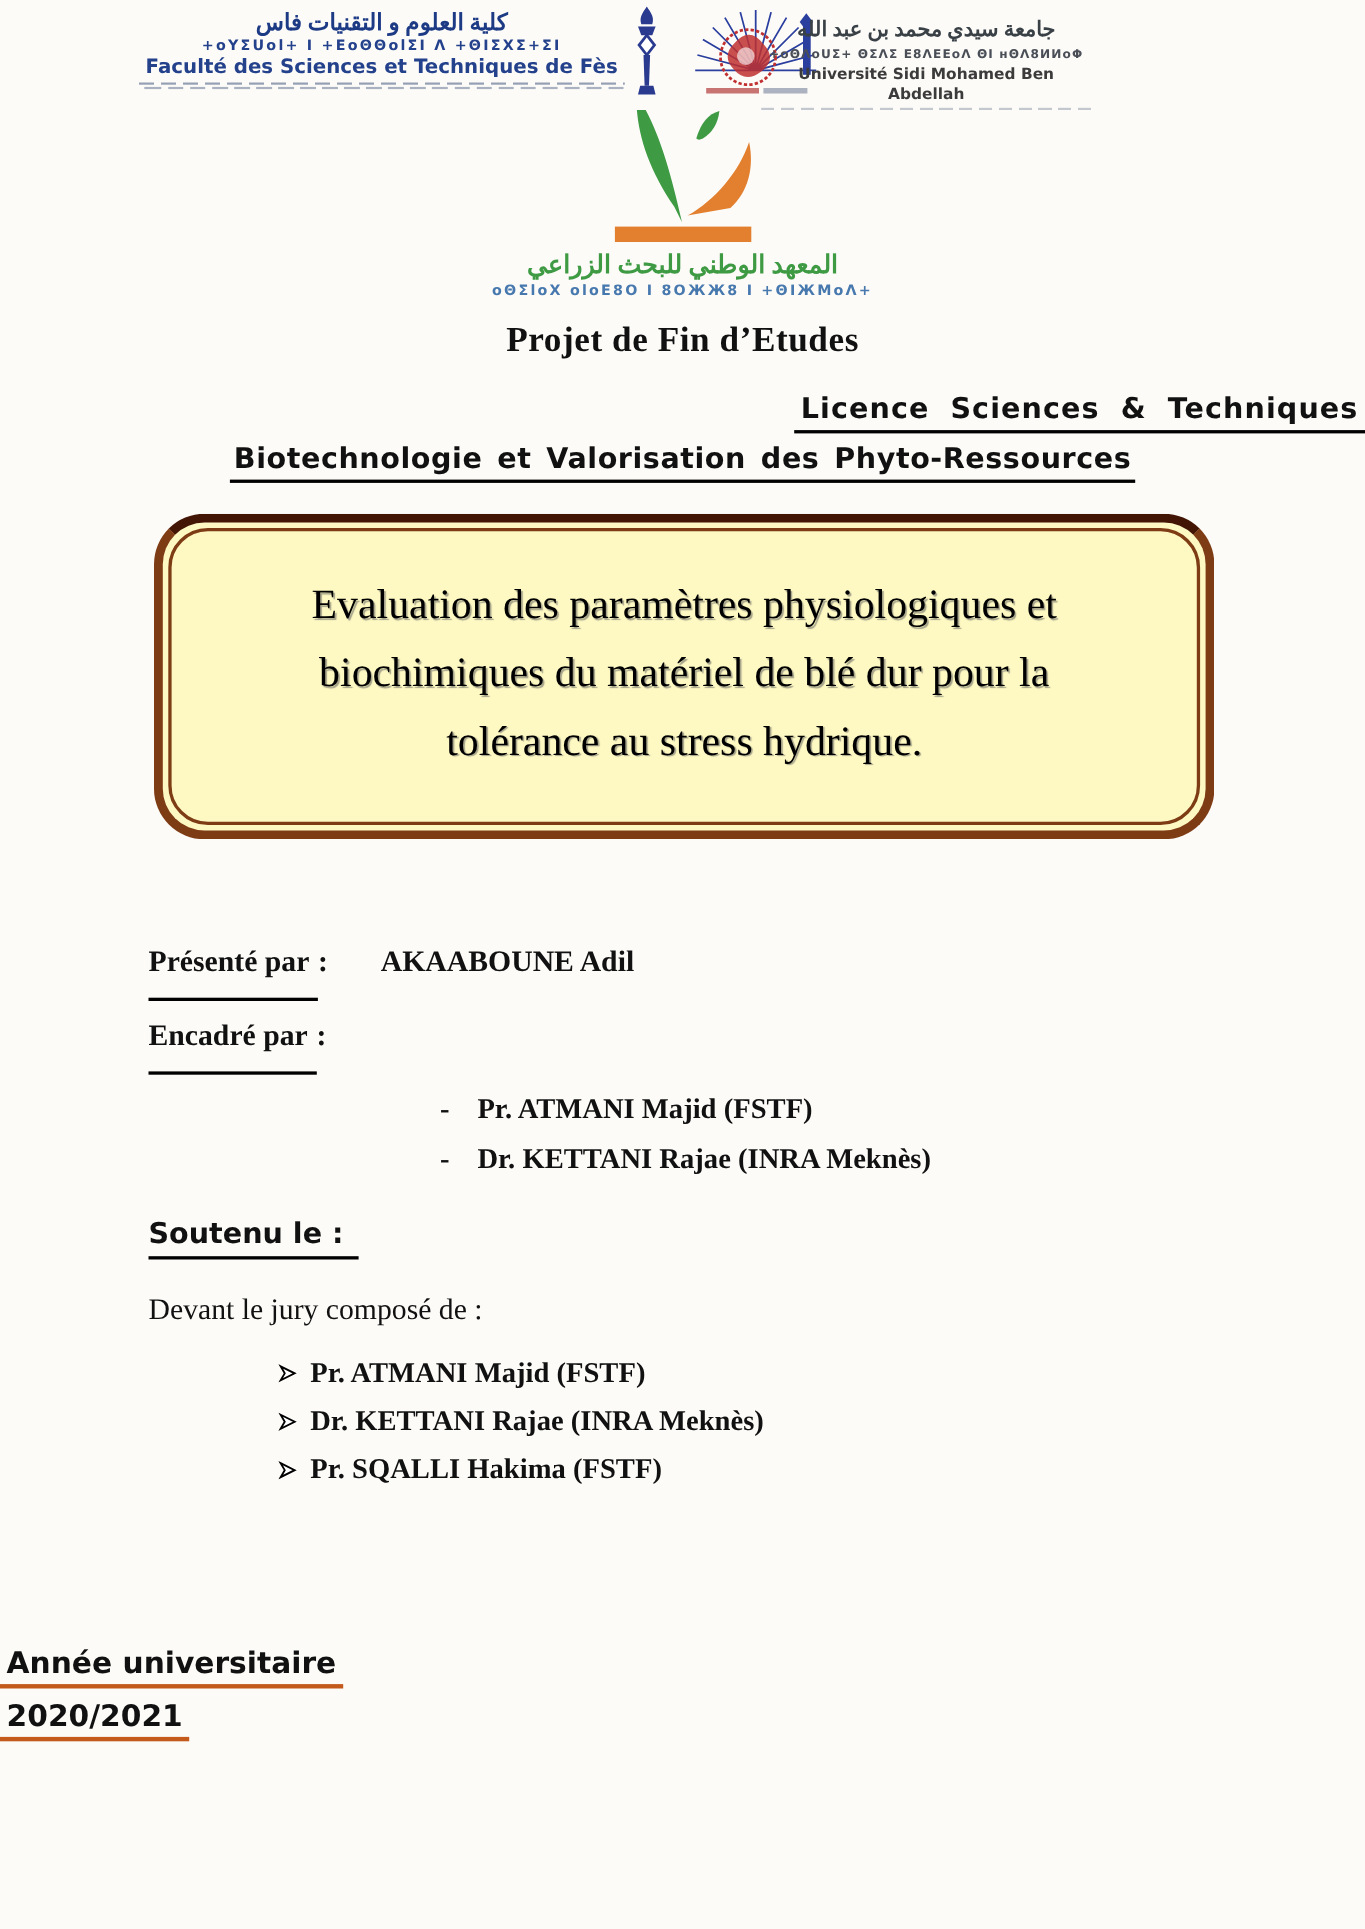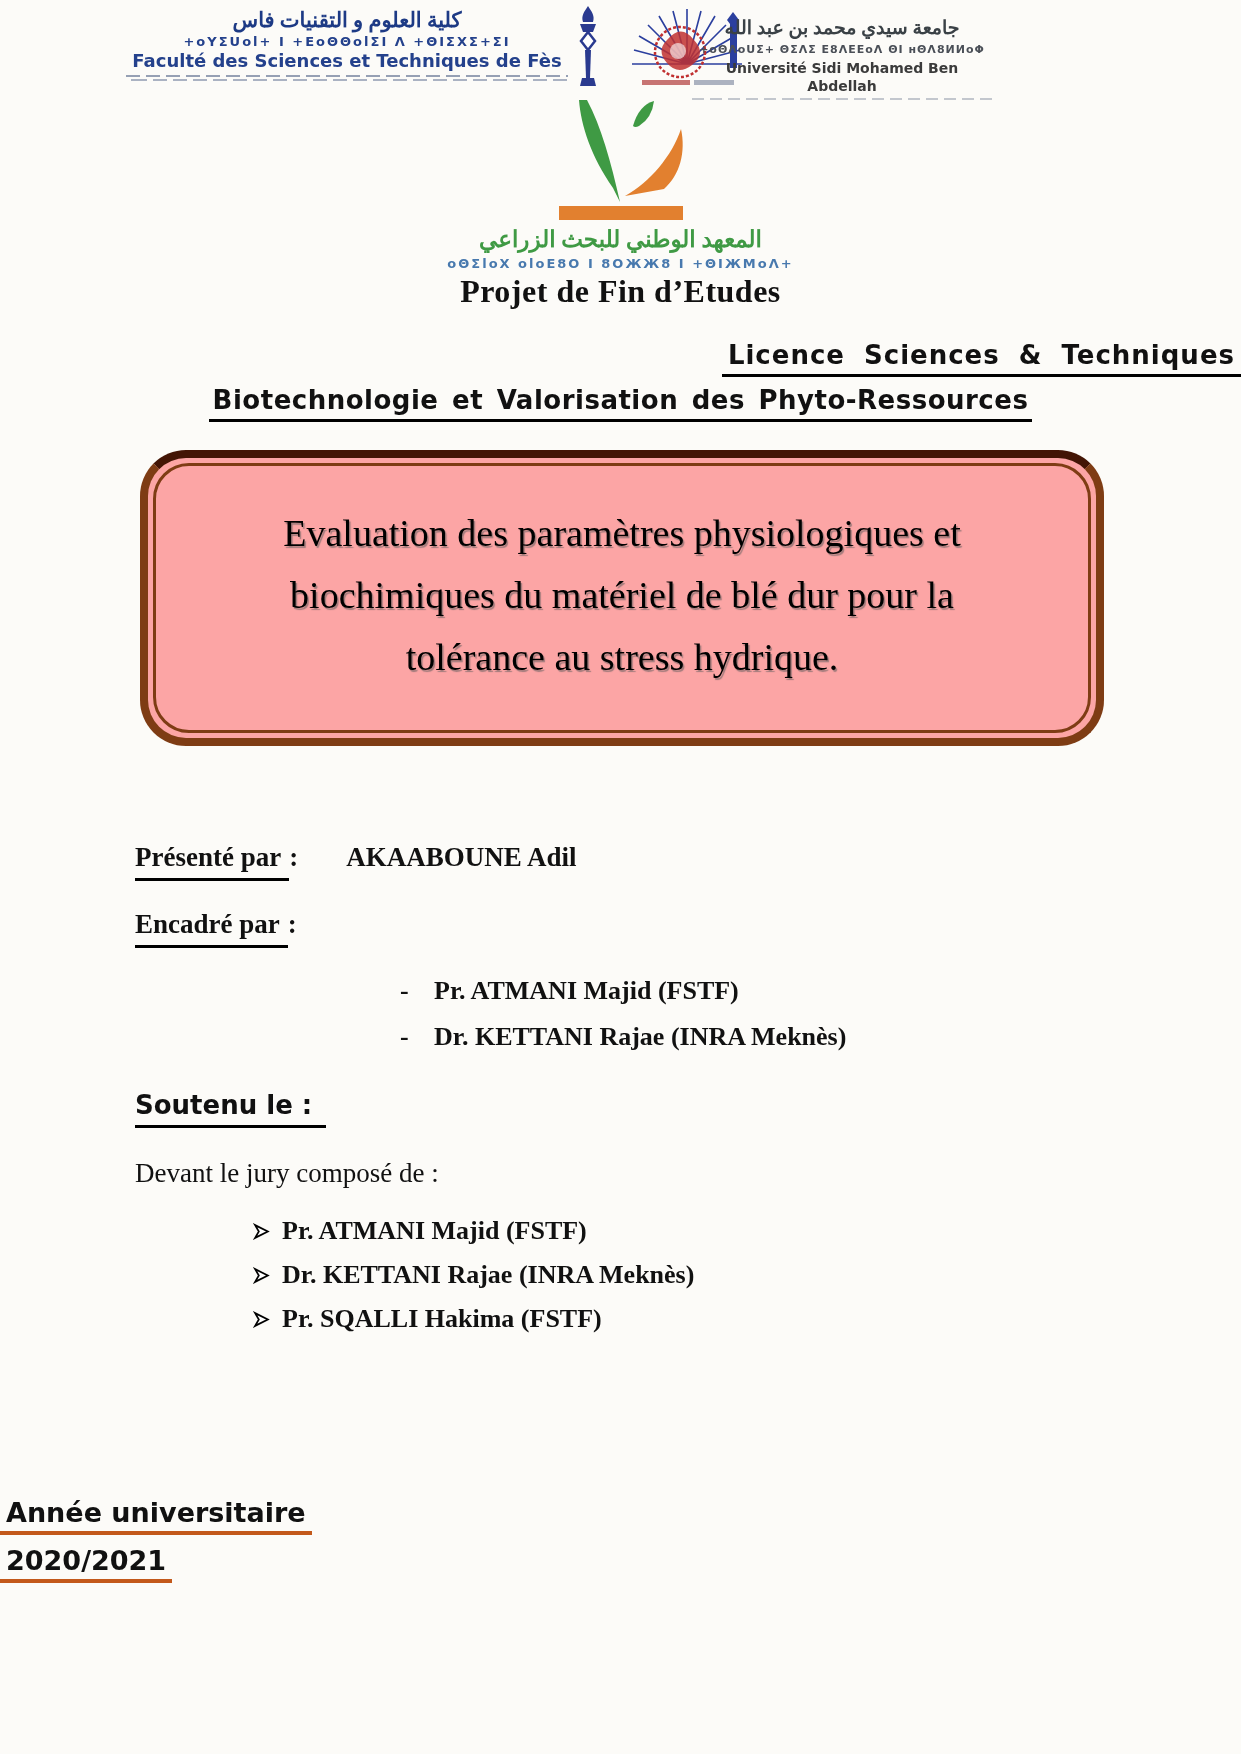--- a/index.html
+++ b/index.html
@@ -22,32 +22,32 @@
   .hdr-right .fr{font-family:"DejaVu Sans",sans-serif;font-size:14px;font-weight:bold;color:#3b3b3b;line-height:18px;margin-top:1px;}
   .dash-line.gray{background:repeating-linear-gradient(90deg,#c3c7ce 0 12px,transparent 12px 18px);}
   .torch{position:absolute;left:566px;top:4px;}
   .seal{position:absolute;left:612px;top:2px;}
   
   .inra{margin-top:4px;text-align:center;}
   .inra .ar{font-size:23px;font-weight:bold;color:#3f9a44;line-height:28px;}
   .inra .tif{font-family:"DejaVu Sans",sans-serif;font-size:13px;font-weight:bold;color:#4879ae;letter-spacing:2px;line-height:19px;}
   .inra .fr{display:inline-block;font-family:"DejaVu Sans",sans-serif;font-size:13.5px;font-weight:bold;color:#3f9a44;border-bottom:3px solid #c98e4b;padding:0 4px 3px;}
   
-  .kicker{text-align:center;font-size:32px;font-weight:bold;letter-spacing:.5px;}
+  .kicker{margin-top:16px;text-align:center;font-size:32px;font-weight:bold;letter-spacing:.5px;}
   .program{margin-top:30px;text-align:right;}
   .program span{display:inline-block;font-family:"DejaVu Sans",sans-serif;font-size:26px;font-weight:bold;letter-spacing:1px;word-spacing:9px;border-bottom:3px solid #000;padding:0 6px 4px;}
   .specialty{margin-top:8px;text-align:center;}
   .specialty span{display:inline-block;font-family:"DejaVu Sans",sans-serif;font-size:26px;font-weight:bold;letter-spacing:.5px;word-spacing:4px;border-bottom:3px solid #000;padding:0 4px 4px;}
   
-  .title-box{margin:28px 0 0 140px;width:938px;border:8px solid #7e3c14;border-top-color:#431505;border-radius:46px;padding:5px;background:#fca5a5;}
+  .title-box{margin:28px 0 0 140px;width:938px;border:8px solid #7e3c14;border-top-color:#431505;border-radius:46px;padding:5px;background:#fef9c3;}
   .title-box-inner{border:3px solid #7e3c14;border-radius:36px;padding:36px 24px 42px;}
   .title-line{text-align:center;font-size:38px;line-height:62px;color:#000;text-shadow:1.5px 1.5px 1px rgba(90,90,90,.55);}
   
   .row-label{margin-left:135px;font-size:27px;font-weight:bold;}
-  .ul{border-bottom:3px solid #000;padding-bottom:6px;padding-right:8px;}
+  .ul{border-bottom:3px solid #000;padding-bottom:18px;padding-right:8px;}
   .presente{margin-top:96px;}
   .presente .name{margin-left:48px;}
   .encadre{margin-top:36px;}
   .sup-list{margin:28px 0 0 400px;}
   .sup-item{font-size:26px;font-weight:bold;line-height:46px;display:flex;}
   .sup-item .dash{width:34px;}
   .soutenu{margin:30px 0 0 135px;}
   .soutenu span{display:inline-block;font-family:"DejaVu Sans",sans-serif;font-size:26px;font-weight:bold;border-bottom:3px solid #000;padding:0 14px 5px 0;}
   .devant{margin:30px 0 0 135px;font-size:27px;}
   .jury{margin:20px 0 0 253px;}

